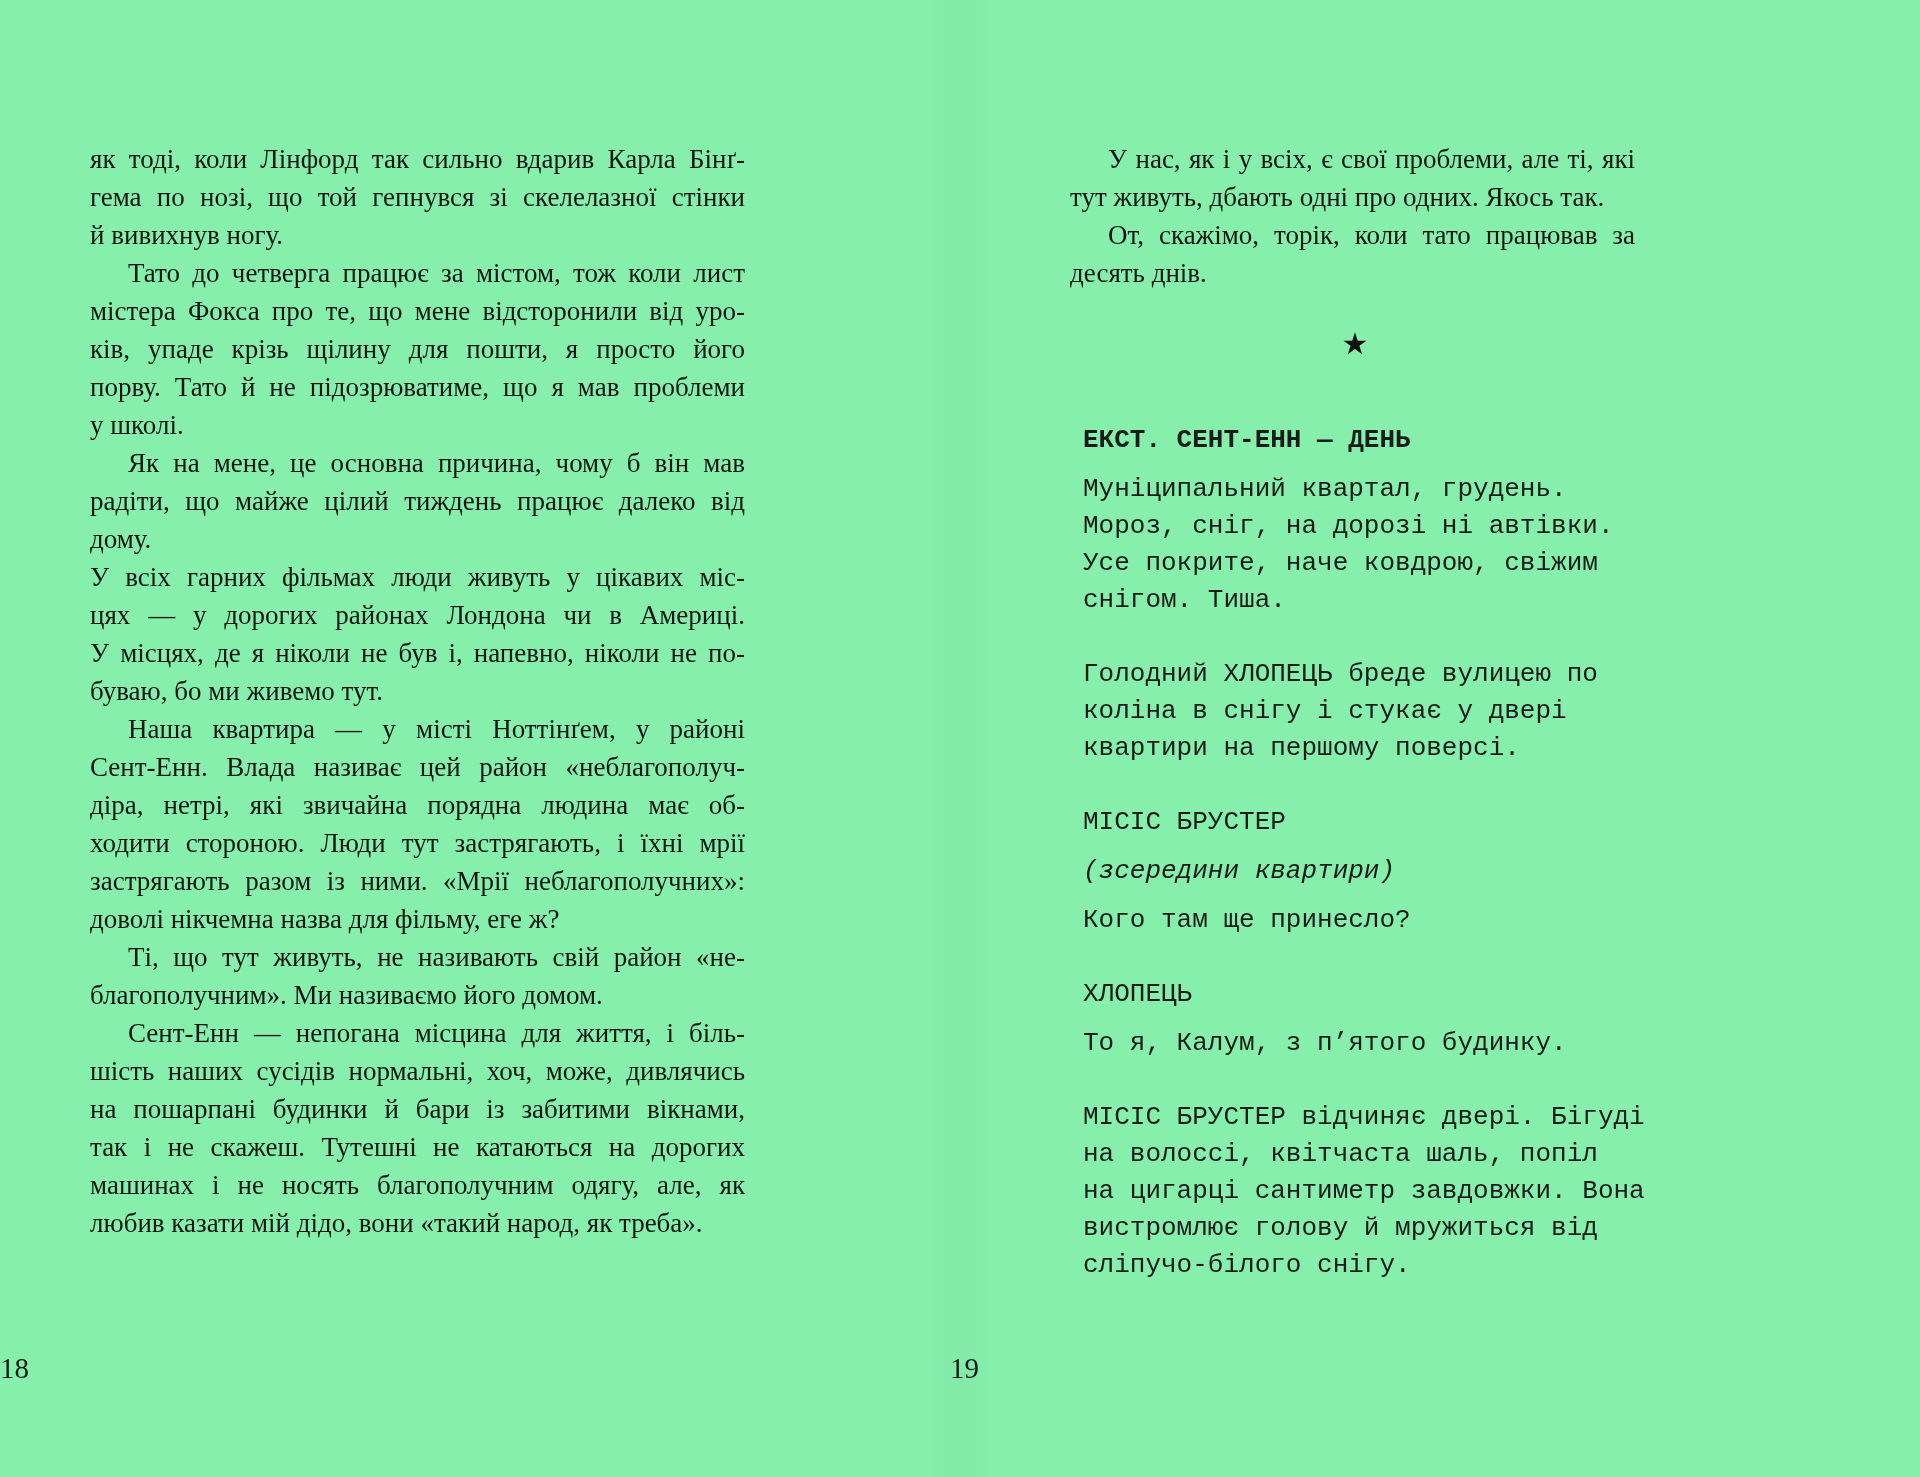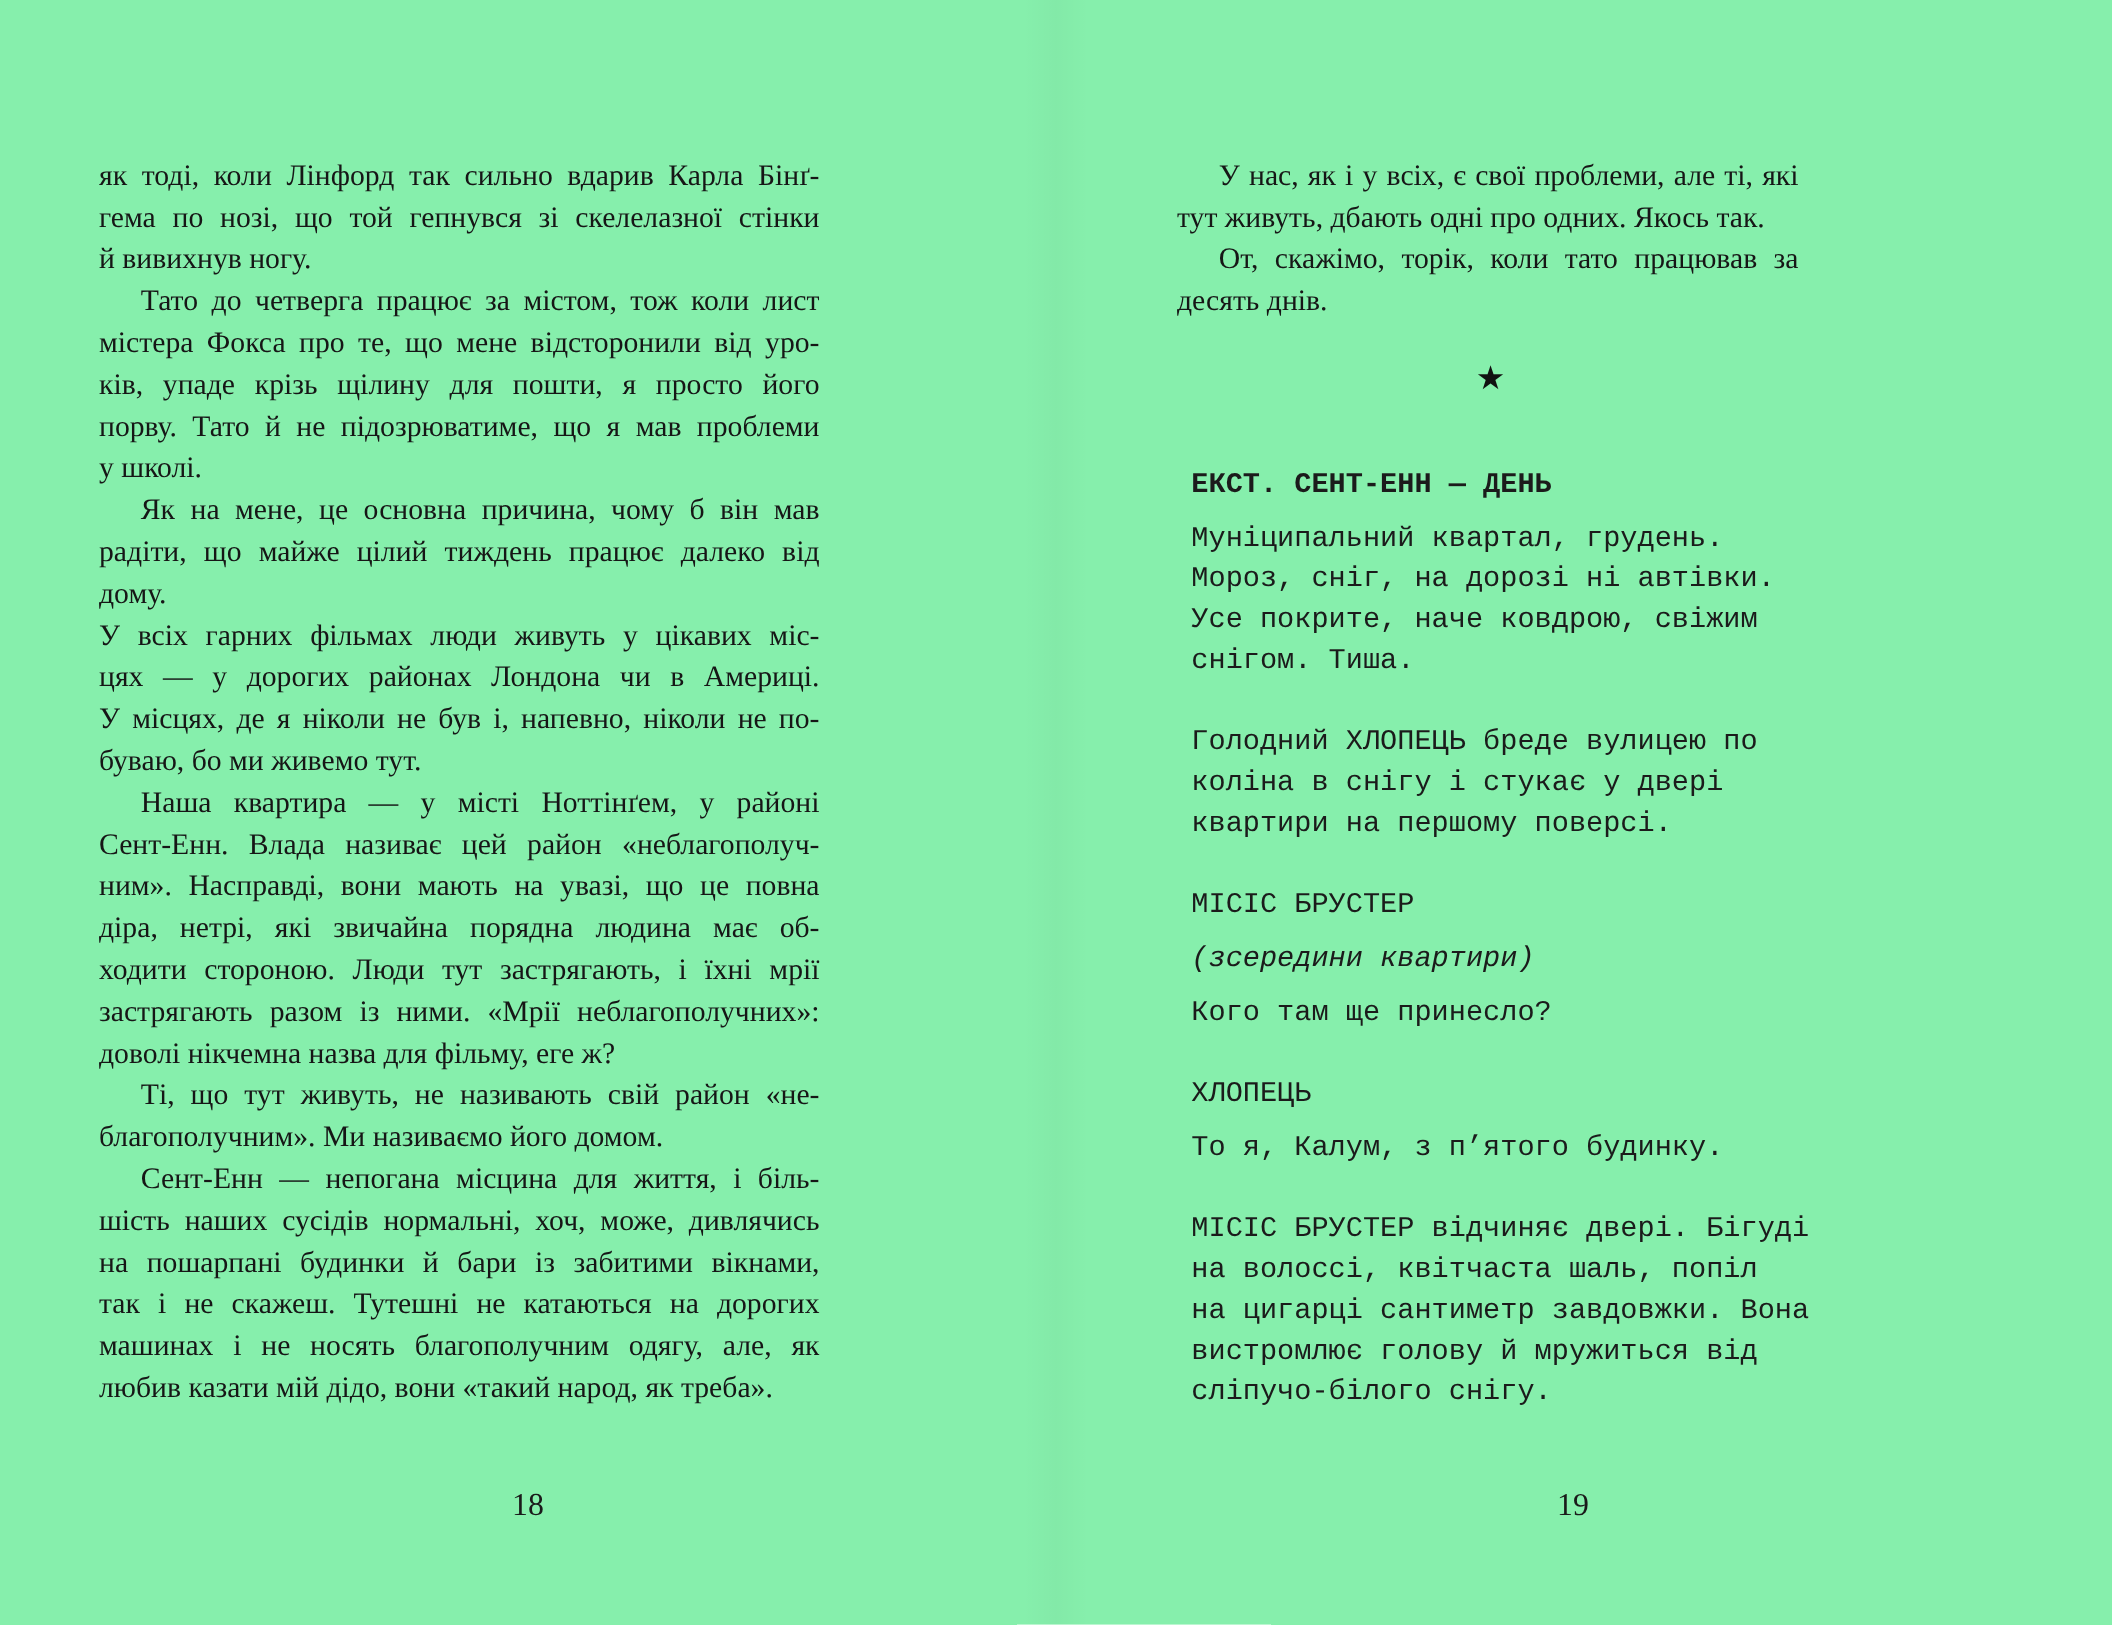--- a/index.html
+++ b/index.html
@@ -42,21 +42,21 @@
   .sp-block { margin:12px; }
   .sp-block.gap { margin-top:37px; }
   .sp-line { line-height:37px; white-space:pre; overflow:visible; }
   .sp-scene-heading .sp-line { font-weight:bold; }
   .sp-character, .sp-dialogue, .sp-parenthetical { }
   .sp-parenthetical { font-style:italic; }
 
   
   .page-number {
     position:absolute; top:1352px; width:960px;
-    text-align:center; font-size:29px; color:#1a1a1a;
+    font-size:29px; color:#1a1a1a;
   }
   #pn-left  { left:0; }
   #pn-right { left:950px; }
 </style>
 </head>
 <body>
 
 <div class="spread">
   <div class="gutter"></div>
 
@@ -81,21 +81,20 @@
         </div>
         <div class="para section-gap">
           <div class="tline">У всіх гарних фільмах люди живуть у цікавих міс-</div>
           <div class="tline">цях — у дорогих районах Лондона чи в Америці.</div>
           <div class="tline">У місцях, де я ніколи не був і, напевно, ніколи не по-</div>
           <div class="tline last">буваю, бо ми живемо тут.</div>
         </div>
         <div class="para">
           <div class="tline first-indent">Наша квартира — у місті Ноттінґем, у районі</div>
           <div class="tline">Сент-Енн. Влада називає цей район «неблагополуч-</div>
-          <div class="tline">ним». Насправді, вони мають на увазі, що це повна</div>
           <div class="tline">діра, нетрі, які звичайна порядна людина має об-</div>
           <div class="tline">ходити стороною. Люди тут застрягають, і їхні мрії</div>
           <div class="tline">застрягають разом із ними. «Мрії неблагополучних»:</div>
           <div class="tline last">доволі нікчемна назва для фільму, еге ж?</div>
         </div>
         <div class="para">
           <div class="tline first-indent">Ті, що тут живуть, не називають свій район «не-</div>
           <div class="tline last">благополучним». Ми називаємо його домом.</div>
         </div>
         <div class="para">

